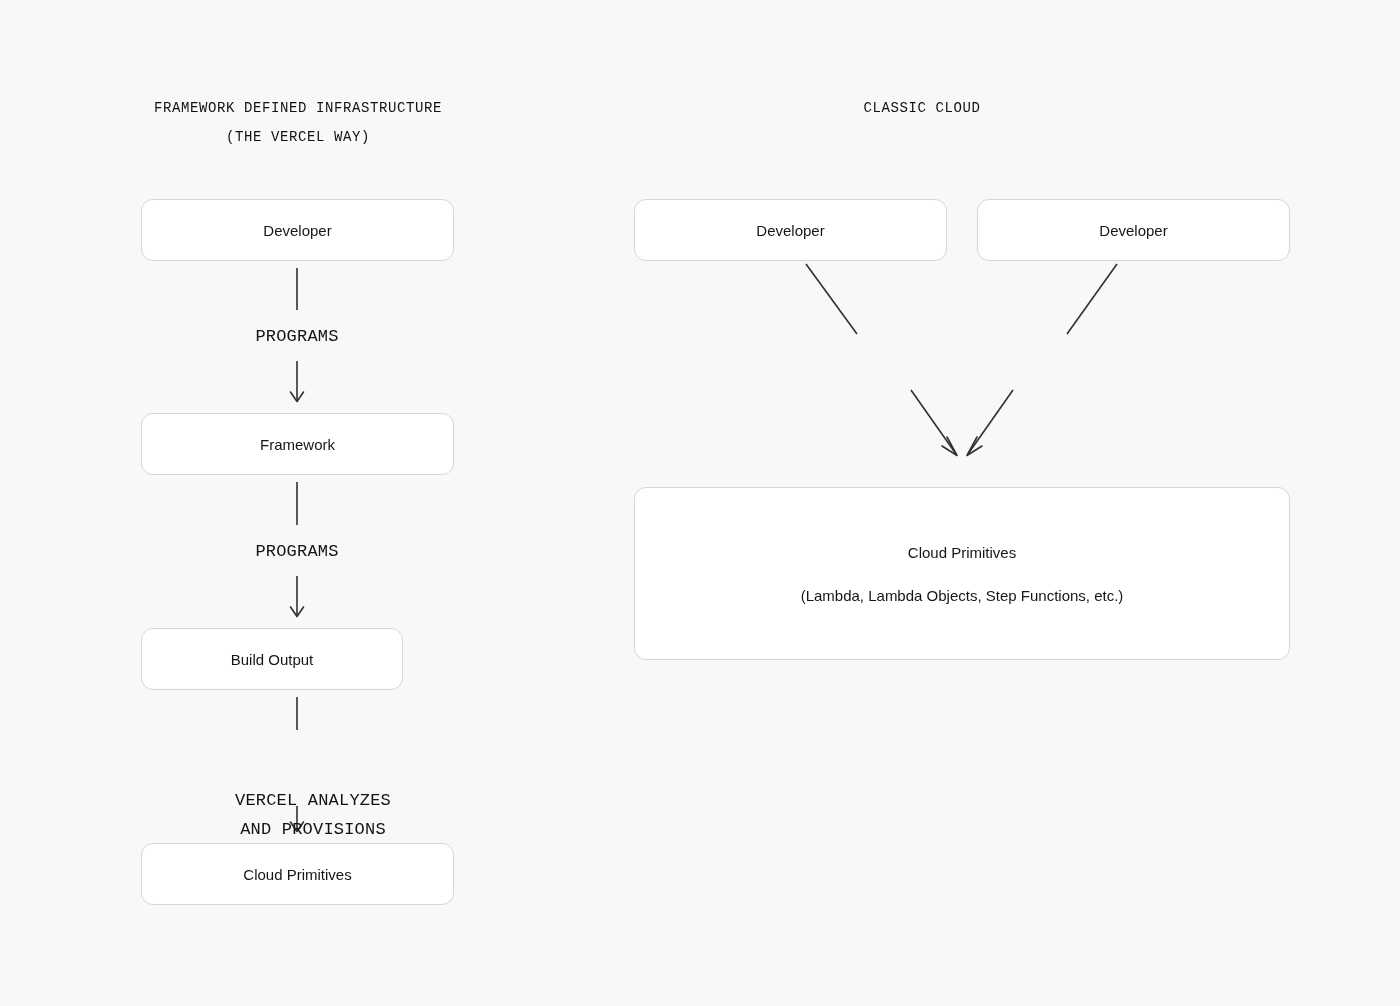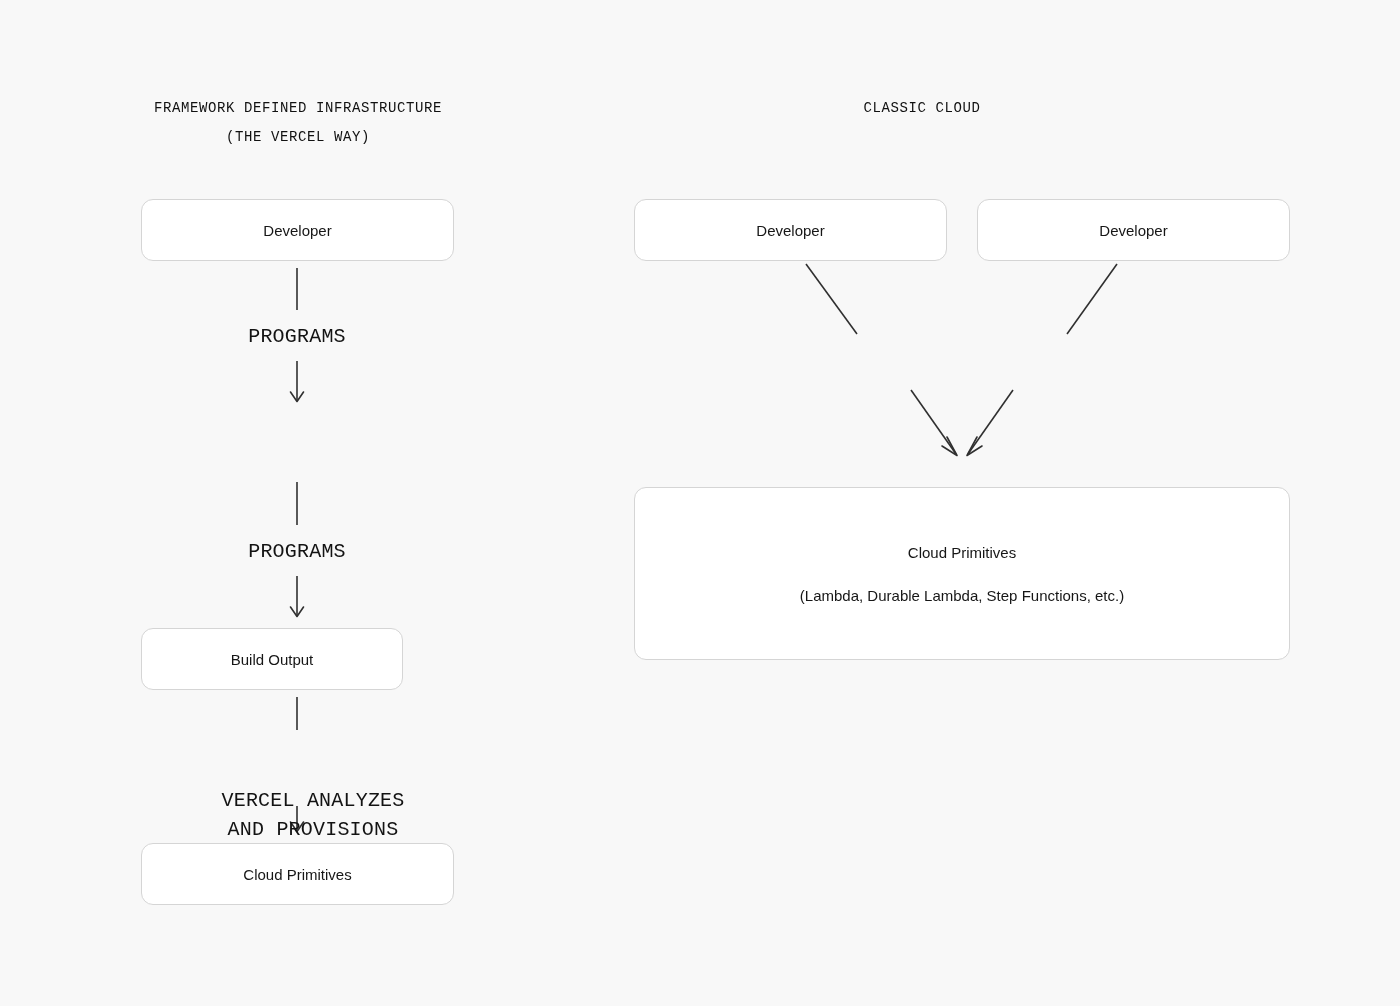--- a/index.html
+++ b/index.html
@@ -58,21 +58,21 @@
   #node-cloud-left  { left: 141px; top: 843px; width: 313px; height: 62px; }
 
   
   #node-dev-right-a { left: 634px;  top: 199px; width: 313px; height: 62px; }
   #node-dev-right-b { left: 977px;  top: 199px; width: 313px; height: 62px; }
   #node-cloud-right { left: 634px;  top: 487px; width: 656px; height: 173px; }
 
   .edge-label {
     position: absolute;
     font-family: "Liberation Mono", monospace;
-    font-size: 20px;
+    font-size: 17px;
     line-height: 29px;
     letter-spacing: 0.2px;
     color: #131313;
     text-align: center;
     white-space: pre-line;
   }
   #label-programs  { left: 147px; top: 322px; width: 300px; }
   #label-generates { left: 147px; top: 537px; width: 300px; }
   #label-vercel    { left: 133px; top: 738px; width: 360px; margin-top: 48px; }
   #label-directly  { left: 762px; top: 344px; width: 400px; }
@@ -130,35 +130,38 @@
   <div class="edge-label" id="label-generates">PROGRAMS</div>
 
   <div class="edge-label" id="label-vercel">VERCEL ANALYZES
 AND PROVISIONS</div>
 
 
   <div class="node" id="node-dev-left">
     <span>Developer</span>
   </div>
 
+  <div class="node" id="node-framework">
+    <span>Framework</span>
+  </div>
 
   <div class="node" id="node-build">
     <span>Build Output</span>
   </div>
 
   <div class="node" id="node-cloud-left">
     <span>Cloud Primitives</span>
   </div>
 
   <div class="node" id="node-dev-right-a">
     <span>Developer</span>
   </div>
 
   <div class="node" id="node-dev-right-b">
     <span>Developer</span>
   </div>
 
   <div class="node" id="node-cloud-right">
     <span>Cloud Primitives</span>
-    <span class="line2">(Lambda, Durable Lambda, Step Functions, etc.)</span>
+    <span class="line2">(Lambda, Lambda Objects, Step Functions, etc.)</span>
   </div>
 
 </div>
 
 </body></html>

